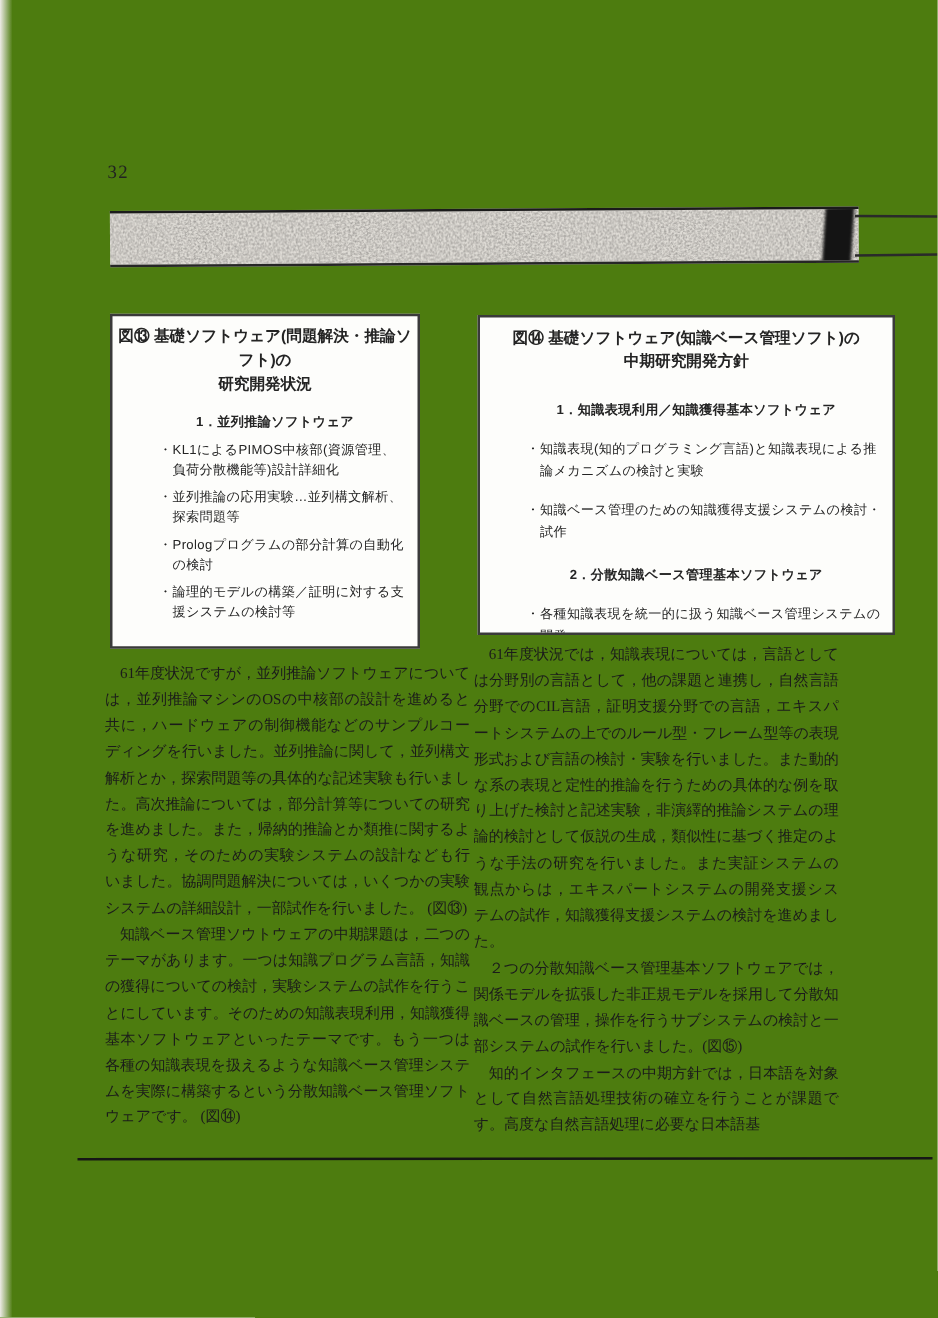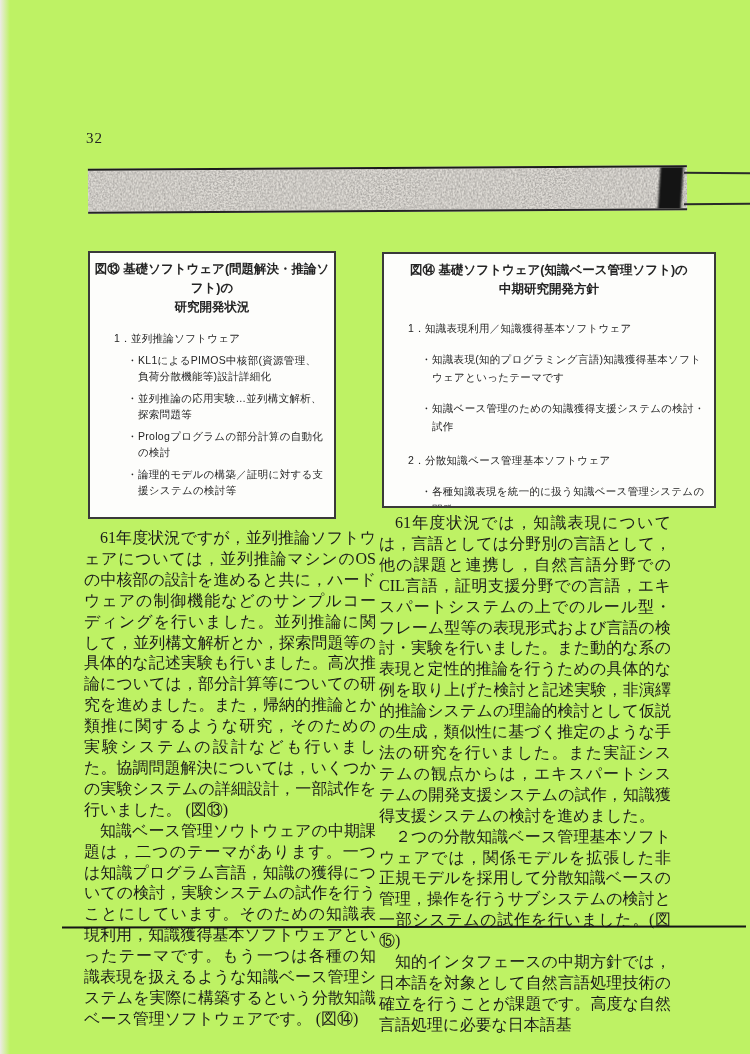--- a/index.html
+++ b/index.html
@@ -1,16 +1,16 @@
 <!DOCTYPE html>
 <html><head>
 <meta charset="utf-8">
 <style>
   html,body{margin:0;padding:0;}
-  .page{position:relative;width:750px;height:1054px;background:#bef264;overflow:hidden;
+  .page{position:relative;width:750px;height:1054px;background:#4d7c0f;overflow:hidden;
         font-family:"Liberation Serif","DejaVu Serif",serif;color:#1c1c1c;}
   .scan-edge{position:absolute;left:0;top:0;width:10px;height:100%;
              background:linear-gradient(90deg,#edebe6,rgba(255,255,255,0));}
   .page-num{position:absolute;left:86px;top:130px;font-size:15px;letter-spacing:1px;color:#222;}
 
   
   .band{position:absolute;left:88px;top:167px;width:599px;height:45px;
         transform:rotate(-0.35deg);box-sizing:border-box;
         border-top:2px solid #1b1b1b;border-bottom:2px solid #262626;
         background:#dedbd5;overflow:hidden;}
@@ -23,33 +23,33 @@
 
   
   .figbox{position:absolute;box-sizing:border-box;border:2px solid #3a3a3a;
           font-family:"Liberation Sans","DejaVu Sans",sans-serif;color:#242424;
           background:#fdfdfb;overflow:hidden;}
   .figbox-left{left:88px;top:251px;width:248px;height:268px;}
   .figbox-right{left:382px;top:252px;width:334px;height:256px;}
   .fig-title{text-align:center;font-weight:bold;font-size:12.5px;line-height:19px;margin-top:7px;}
   .fig-items{padding:4px 8px 0 24px;font-size:10.5px;}
   .bi{letter-spacing:0.3px;}
-  .bi.num{font-weight:400;}
+  .bi.num{font-weight:700;text-align:center;}
   .bi.bul{display:flex;padding-left:13px;}
   .bullet{flex:none;width:11px;}
   .btxt{flex:1;}
   .fl .bi{line-height:16.5px;}
   .fl .bi.num{margin-top:9px;}
   .fl .bi.bul{margin-top:5px;}
   .fr .bi{line-height:18px;}
   .fr .bi.num{margin-top:16px;}
   .fr .bi.bul{margin-top:13px;}
 
   
-  .column{position:absolute;width:292px;font-size:16px;line-height:20.9px;
+  .column{position:absolute;width:292px;font-size:12px;line-height:20.9px;
           text-align:justify;color:#1b1b1b;}
   .col-left{left:84px;top:528px;}
   .col-right{left:379px;top:513px;}
   .column p{margin:0;text-indent:1em;}
 
   .bottom-rule{position:absolute;left:62px;top:926px;width:684px;height:2px;
                background:#161616;transform:rotate(-0.08deg);}
 </style>
 </head>
 <body>
@@ -104,21 +104,21 @@
   <div class="figbox figbox-right fr">
     <div class="fig-title">
       <span>図⑭</span>
       <span>基礎ソフトウェア(知識ベース管理ソフト)の</span><br>
       <span>中期研究開発方針</span>
     </div>
     <div class="fig-items">
       <div class="bi num">1．知識表現利用／知識獲得基本ソフトウェア</div>
       <div class="bi bul">
         <span class="bullet">・</span>
-        <span class="btxt">知識表現(知的プログラミング言語)知識獲得基本ソフトウェアといったテーマです</span>
+        <span class="btxt">知識表現(知的プログラミング言語)と知識表現による推論メカニズムの検討と実験</span>
       </div>
       <div class="bi bul">
         <span class="bullet">・</span>
         <span class="btxt">知識ベース管理のための知識獲得支援システムの検討・試作</span>
       </div>
       <div class="bi num">2．分散知識ベース管理基本ソフトウェア</div>
       <div class="bi bul">
         <span class="bullet">・</span>
         <span class="btxt">各種知識表現を統一的に扱う知識ベース管理システムの開発</span>
       </div>

